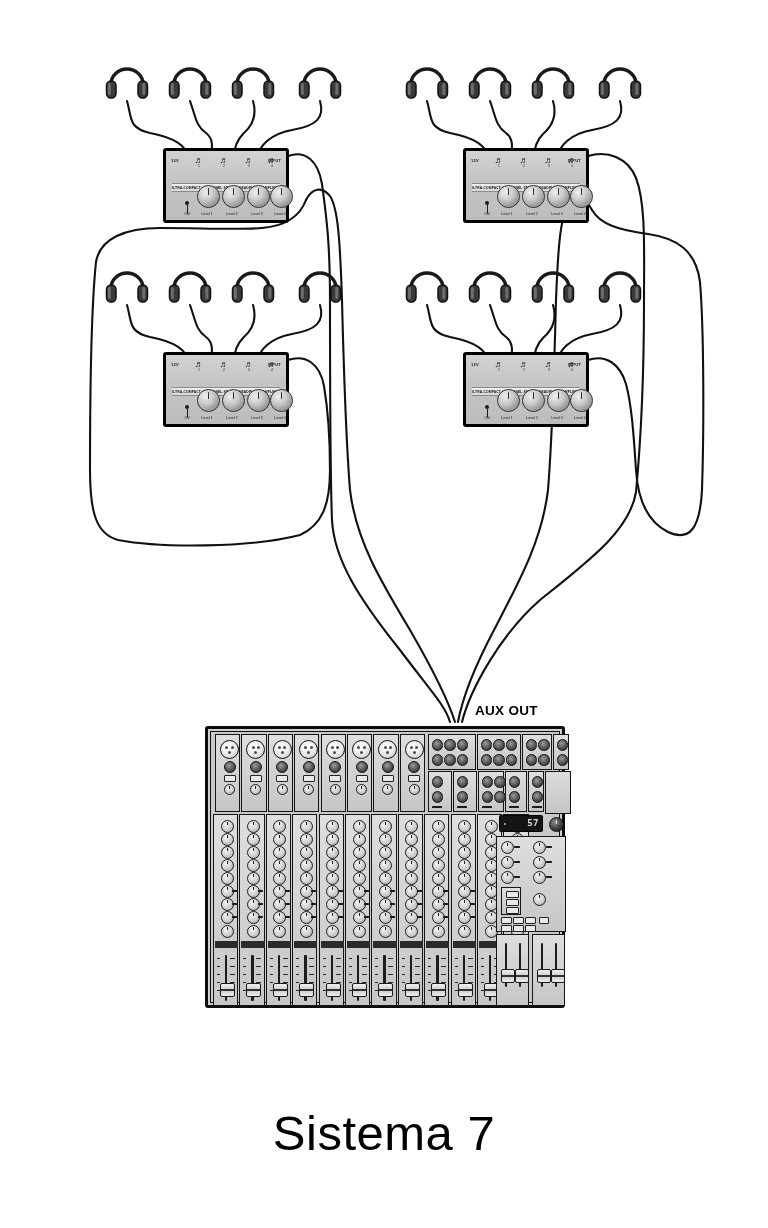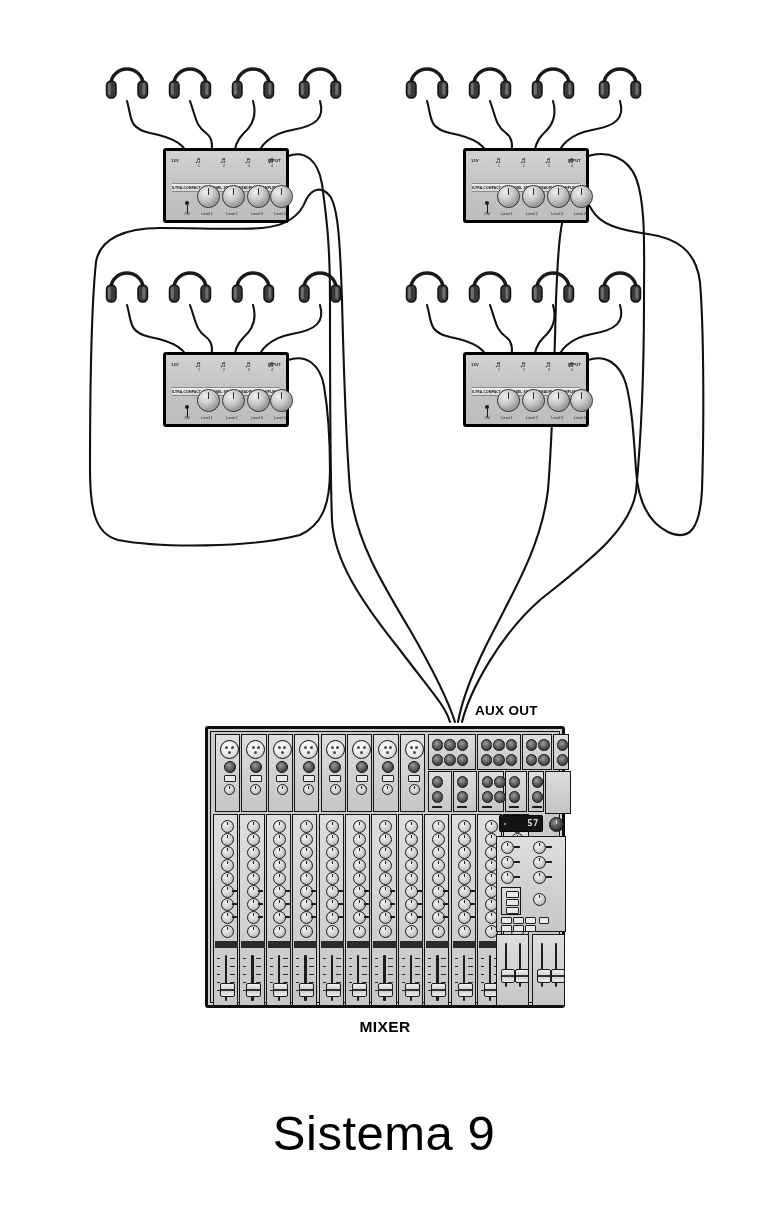--- a/index.html
+++ b/index.html
@@ -856,17 +856,16 @@
         </div>
         <div class="mx-strip" style="left:321px;top:202px;width:33px;height:72px;">
           <div class="fader-slot" style="left:8px;top:8px;width:2.4px;height:44px;"></div>
           <div class="fader-cap" style="left:3.5px;top:34px;width:12px;height:12px;"></div>
           <div class="fader-slot" style="left:22px;top:8px;width:2.4px;height:44px;"></div>
           <div class="fader-cap" style="left:17.5px;top:34px;width:12px;height:12px;"></div>
         </div>
       </div>
   </div>
 
-  <div id="mixer-label" style="left:205px;top:1018px;width:360px;">MIXER</div>
-
-  <div id="title" style="top:1105px;">Sistema 9</div>
+
+  <div id="title" style="top:1105px;">Sistema 7</div>
 
 </div>
 
 </body></html>

